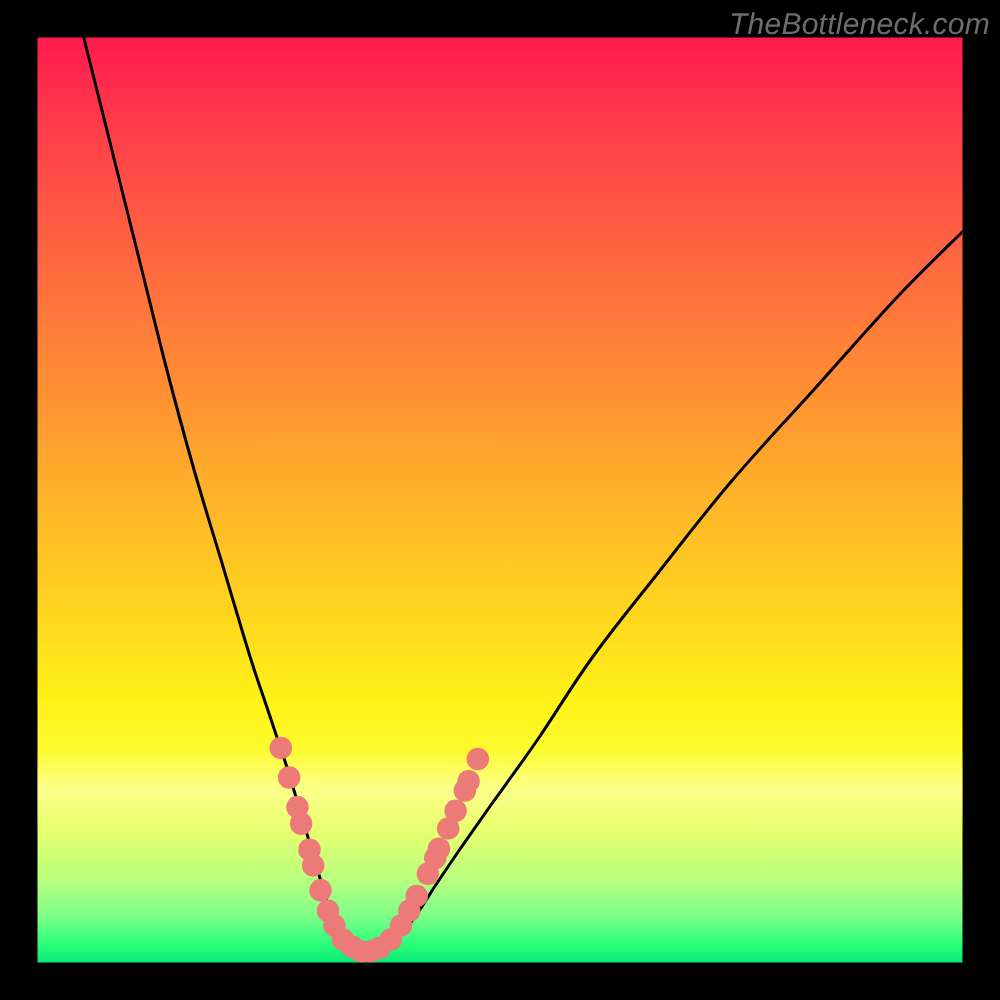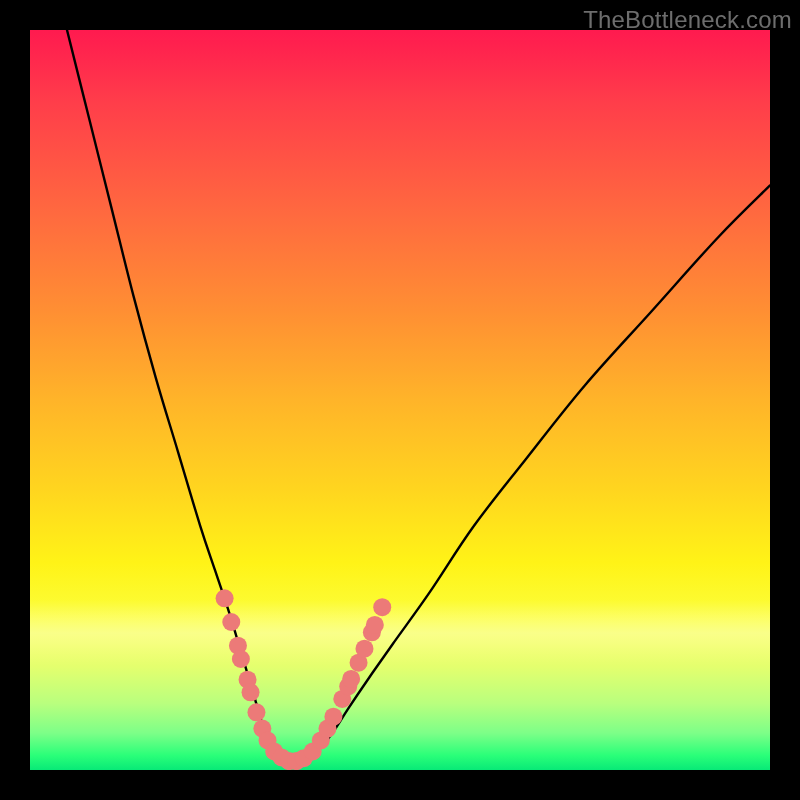--- a/index.html
+++ b/index.html
@@ -9,20 +9,21 @@
     height: 800px;
     background: #000;
     overflow: hidden;
     font-family: Arial, Helvetica, sans-serif;
   }
   .stage {
     position: relative;
     width: 800px;
     height: 800px;
     background: #000;
+    font-style: italic;
   }
   .plot-area {
     position: absolute;
     left: 30px;
     top: 30px;
     width: 740px;
     height: 740px;
   }
   
   .gradient-bg {

